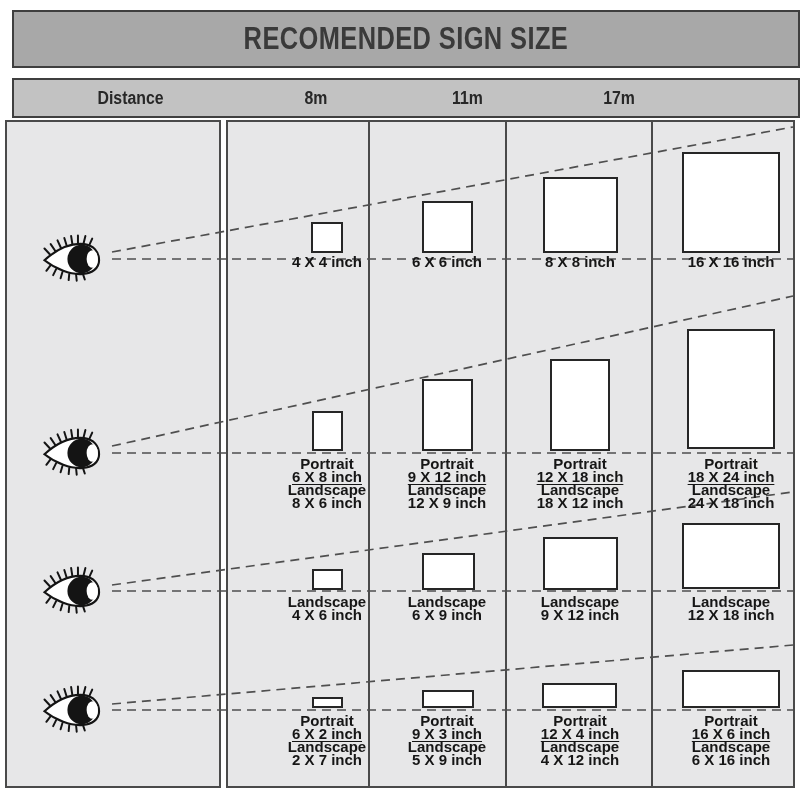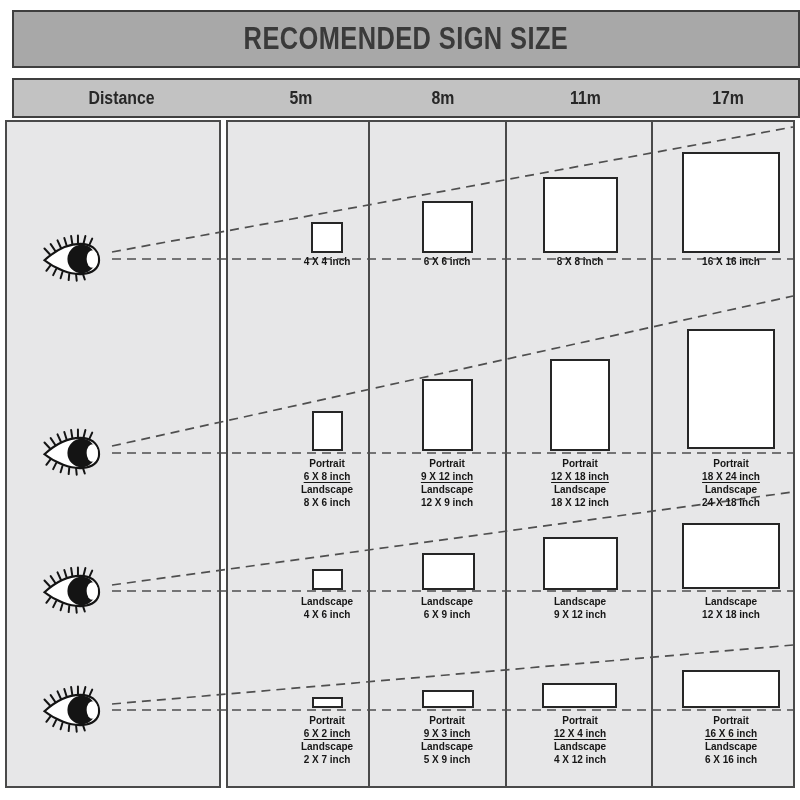--- a/index.html
+++ b/index.html
@@ -10,58 +10,55 @@
   .bar{
     position:absolute;left:12px;width:788px;box-sizing:border-box;
     border:2px solid #3f3f3f;display:flex;align-items:center;justify-content:center;
   }
   .title-bar{top:10px;height:58px;background:#a8a8a8;}
   .title-text{
     font-size:31px;font-weight:bold;color:#3a3a3a;white-space:nowrap;
     transform:scaleX(0.82);letter-spacing:0.5px;
   }
   .header-band{top:78px;height:40px;background:#c2c2c2;justify-content:flex-start;}
-  .hcell{height:100%;display:flex;align-items:center;justify-content:center;flex:0 0 auto;}
+  .hcell{height:100%;display:flex;align-items:center;justify-content:center;flex:0 0 auto;margin-left:9px;}
   .hcell span{font-size:18px;font-weight:bold;color:#272727;transform:scaleX(0.88);white-space:nowrap;}
   .hc0{width:215px;}.hc1{width:145px;}.hc2{width:139px;}.hc3{width:145px;text-align:right;}.hc4{width:140px;}
 
   .panel{
     position:absolute;top:120px;height:668px;background:#e7e7e8;
     border:2px solid #4a4a4a;box-sizing:border-box;
   }
   .distance-col{left:5px;width:216px;}
   .grid-box{left:226px;width:569px;}
   .vline{position:absolute;top:0;bottom:0;width:2px;background:#4a4a4a;}
 
   .overlay{position:absolute;left:0;top:0;width:800px;height:800px;pointer-events:none;}
 
   .sign{position:absolute;background:#ffffff;border:2px solid #262626;box-sizing:border-box;}
 
   .lbl{
     position:absolute;width:140px;text-align:center;color:#161616;
-    font-weight:bold;font-size:10px;line-height:13px;
+    font-weight:bold;font-size:15px;line-height:13px;
   }
   .ln{white-space:nowrap;}
   .ln.u{text-decoration:underline;text-underline-offset:2px;}
 </style>
 </head>
 <body>
 
 <div class="page">
 
   <div class="bar title-bar">
     <span class="title-text">RECOMENDED SIGN SIZE</span>
   </div>
 
   <div class="bar header-band">
     <div class="hcell hc0">
         <span>Distance</span>
-      </div>
-    <div class="hcell hc1">
-        <span>5m</span>
       </div>
     <div class="hcell hc2">
         <span>8m</span>
       </div>
     <div class="hcell hc3">
         <span>11m</span>
       </div>
     <div class="hcell hc4">
         <span>17m</span>
       </div>

